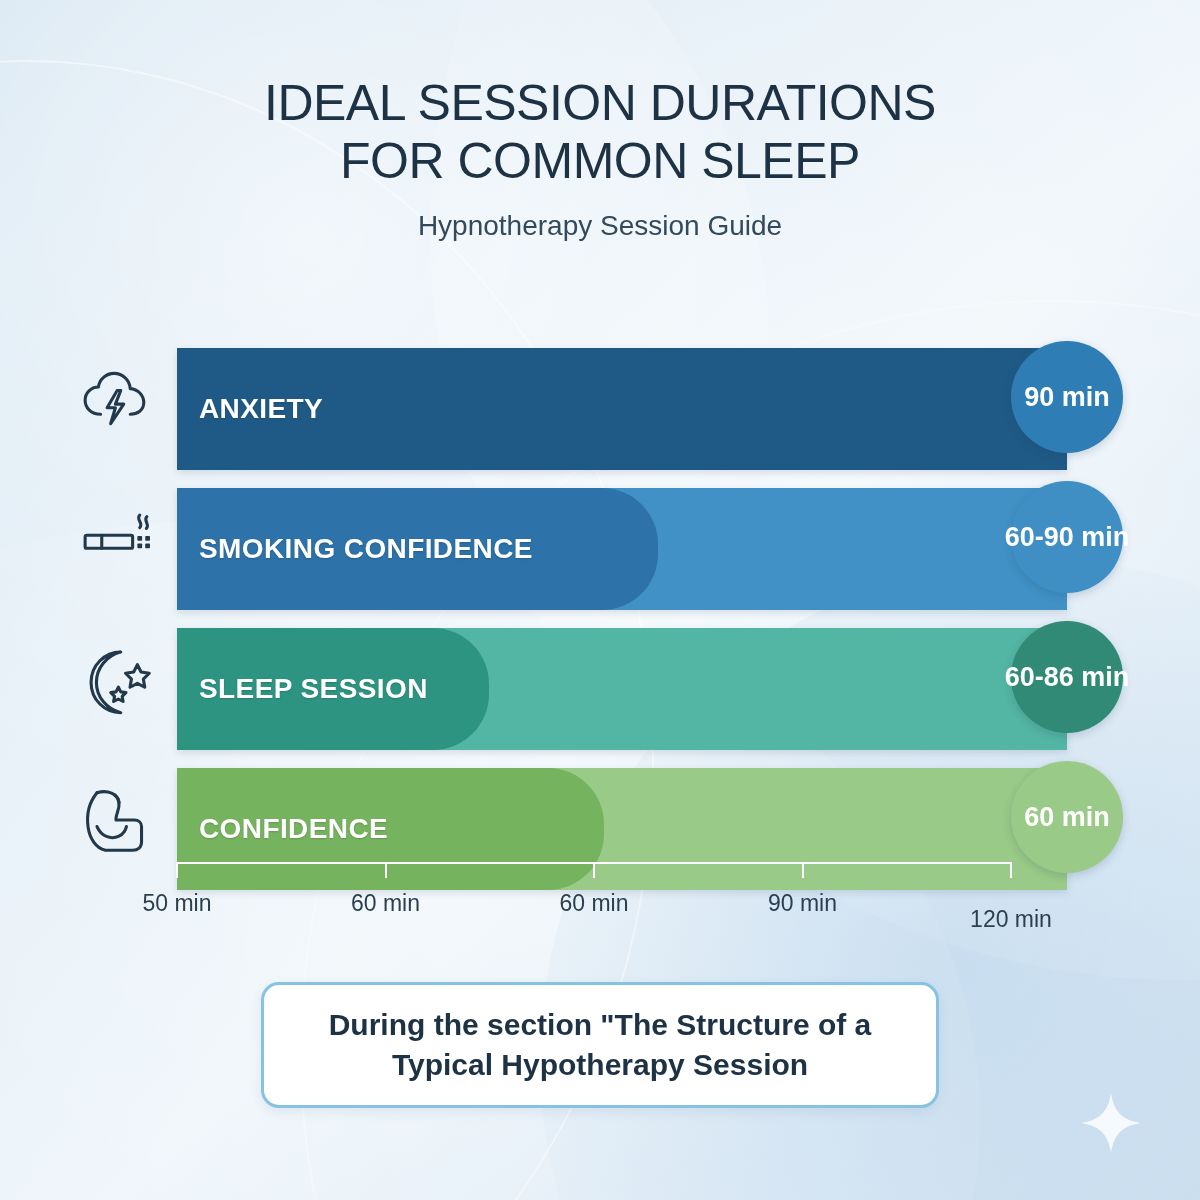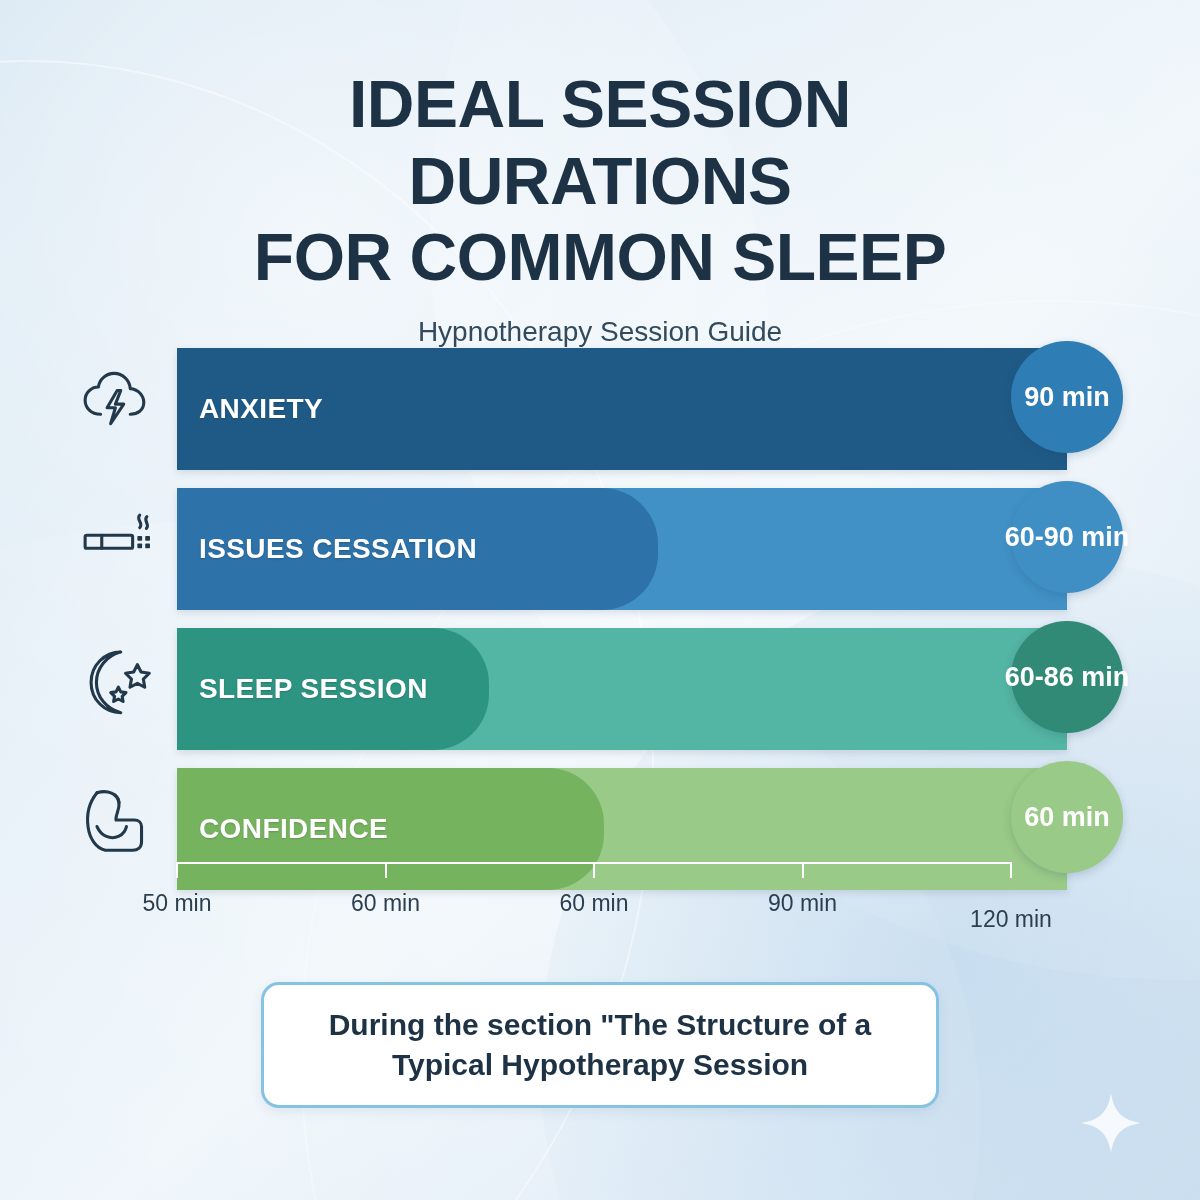--- a/index.html
+++ b/index.html
@@ -77,26 +77,26 @@
 
   
   .header {
     position: absolute;
     top: 58px;
     left: 0;
     width: 1200px;
     text-align: center;
   }
   .title {
-    font-size: 66px;
-    font-weight: bold;
+    font-size: 50px;
+    font-weight: normal;
     color: #1d3245;
     letter-spacing: -0.5px;
     line-height: 1.16;
-    margin: 8px auto;
+    margin: 16px auto;
     max-width: 860px;
   }
   .subtitle {
     margin-top: 20px;
     font-size: 28px;
     color: #33495c;
     font-weight: normal;
   }
 
   
@@ -283,21 +283,21 @@
           <path d="M58 12.4 C54.6 15.6 61 19 57.6 22.2"></path>
           <rect x="50" y="28.6" width="4" height="4" rx="0.6" fill="#22384B" stroke="none"></rect>
           <rect x="56.6" y="28.6" width="4" height="4" rx="0.6" fill="#22384B" stroke="none"></rect>
           <rect x="50" y="35" width="4" height="4" rx="0.6" fill="#22384B" stroke="none"></rect>
           <rect x="56.6" y="35" width="4" height="4" rx="0.6" fill="#22384B" stroke="none"></rect>
         </svg>
       </div>
       <div class="bar-wrap">
         <div class="bar-track" style="background: rgb(65, 145, 198);"></div>
         <div class="bar-fill" style="background: rgb(45, 114, 168); width: 54%;"></div>
-        <div class="bar-label">ISSUES CESSATION</div>
+        <div class="bar-label">SMOKING CONFIDENCE</div>
         <div class="endcap" style="background: rgb(63, 143, 196);">60-90 min</div>
       </div>
     </div>
 
     <div class="row">
       <div class="icon-slot">
         <svg width="76" height="76" viewBox="0 0 64 64" fill="none" stroke="#22384B" stroke-width="2.6" stroke-linecap="round" stroke-linejoin="round">
           <path d="M36 8.5 C24 11.5 15.5 22 15.5 34 C15.5 46 24 56.5 36 59.5 C22.5 59.5 11 48.5 11 34 C11 19.5 22.5 8.5 36 8.5 Z"></path>
           <path d="M50 19 L53.1 25.3 L60 26.3 L55 31.2 L56.2 38.1 L50 34.8 L43.8 38.1 L45 31.2 L40 26.3 L46.9 25.3 Z"></path>
           <path d="M34 38 L36 42 L40.4 42.6 L37.2 45.7 L38 50.1 L34 48 L30 50.1 L30.8 45.7 L27.6 42.6 L32 42 Z"></path>

